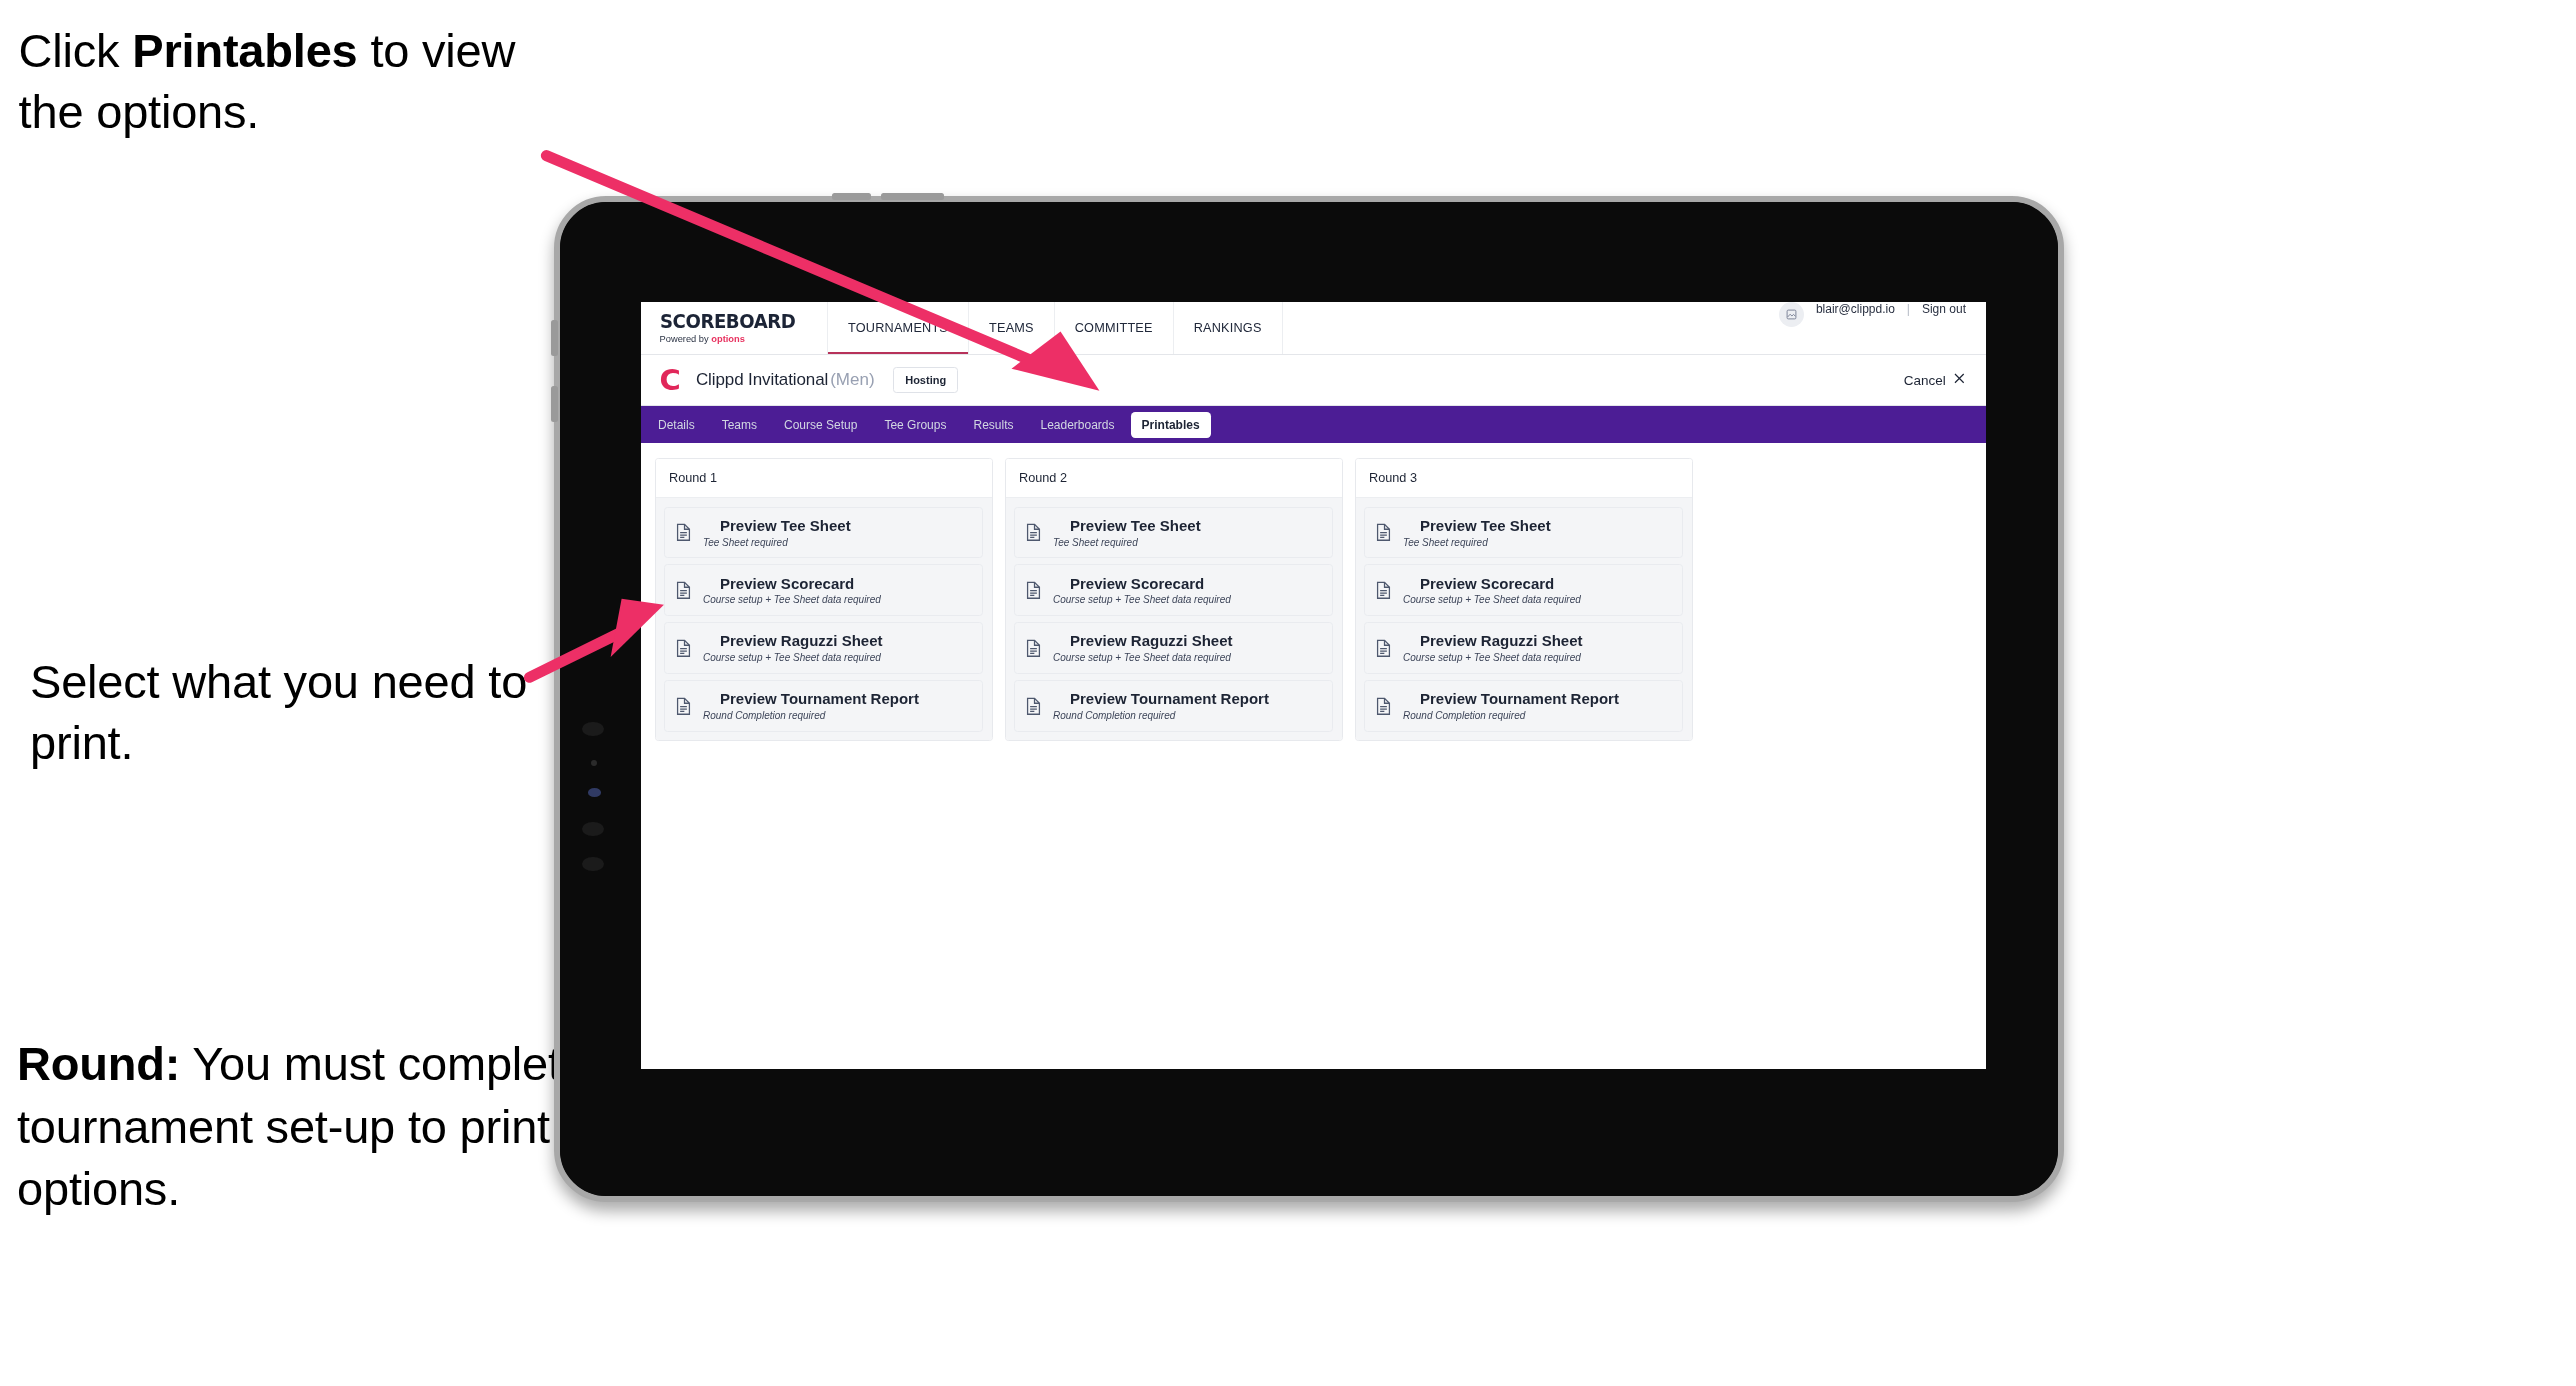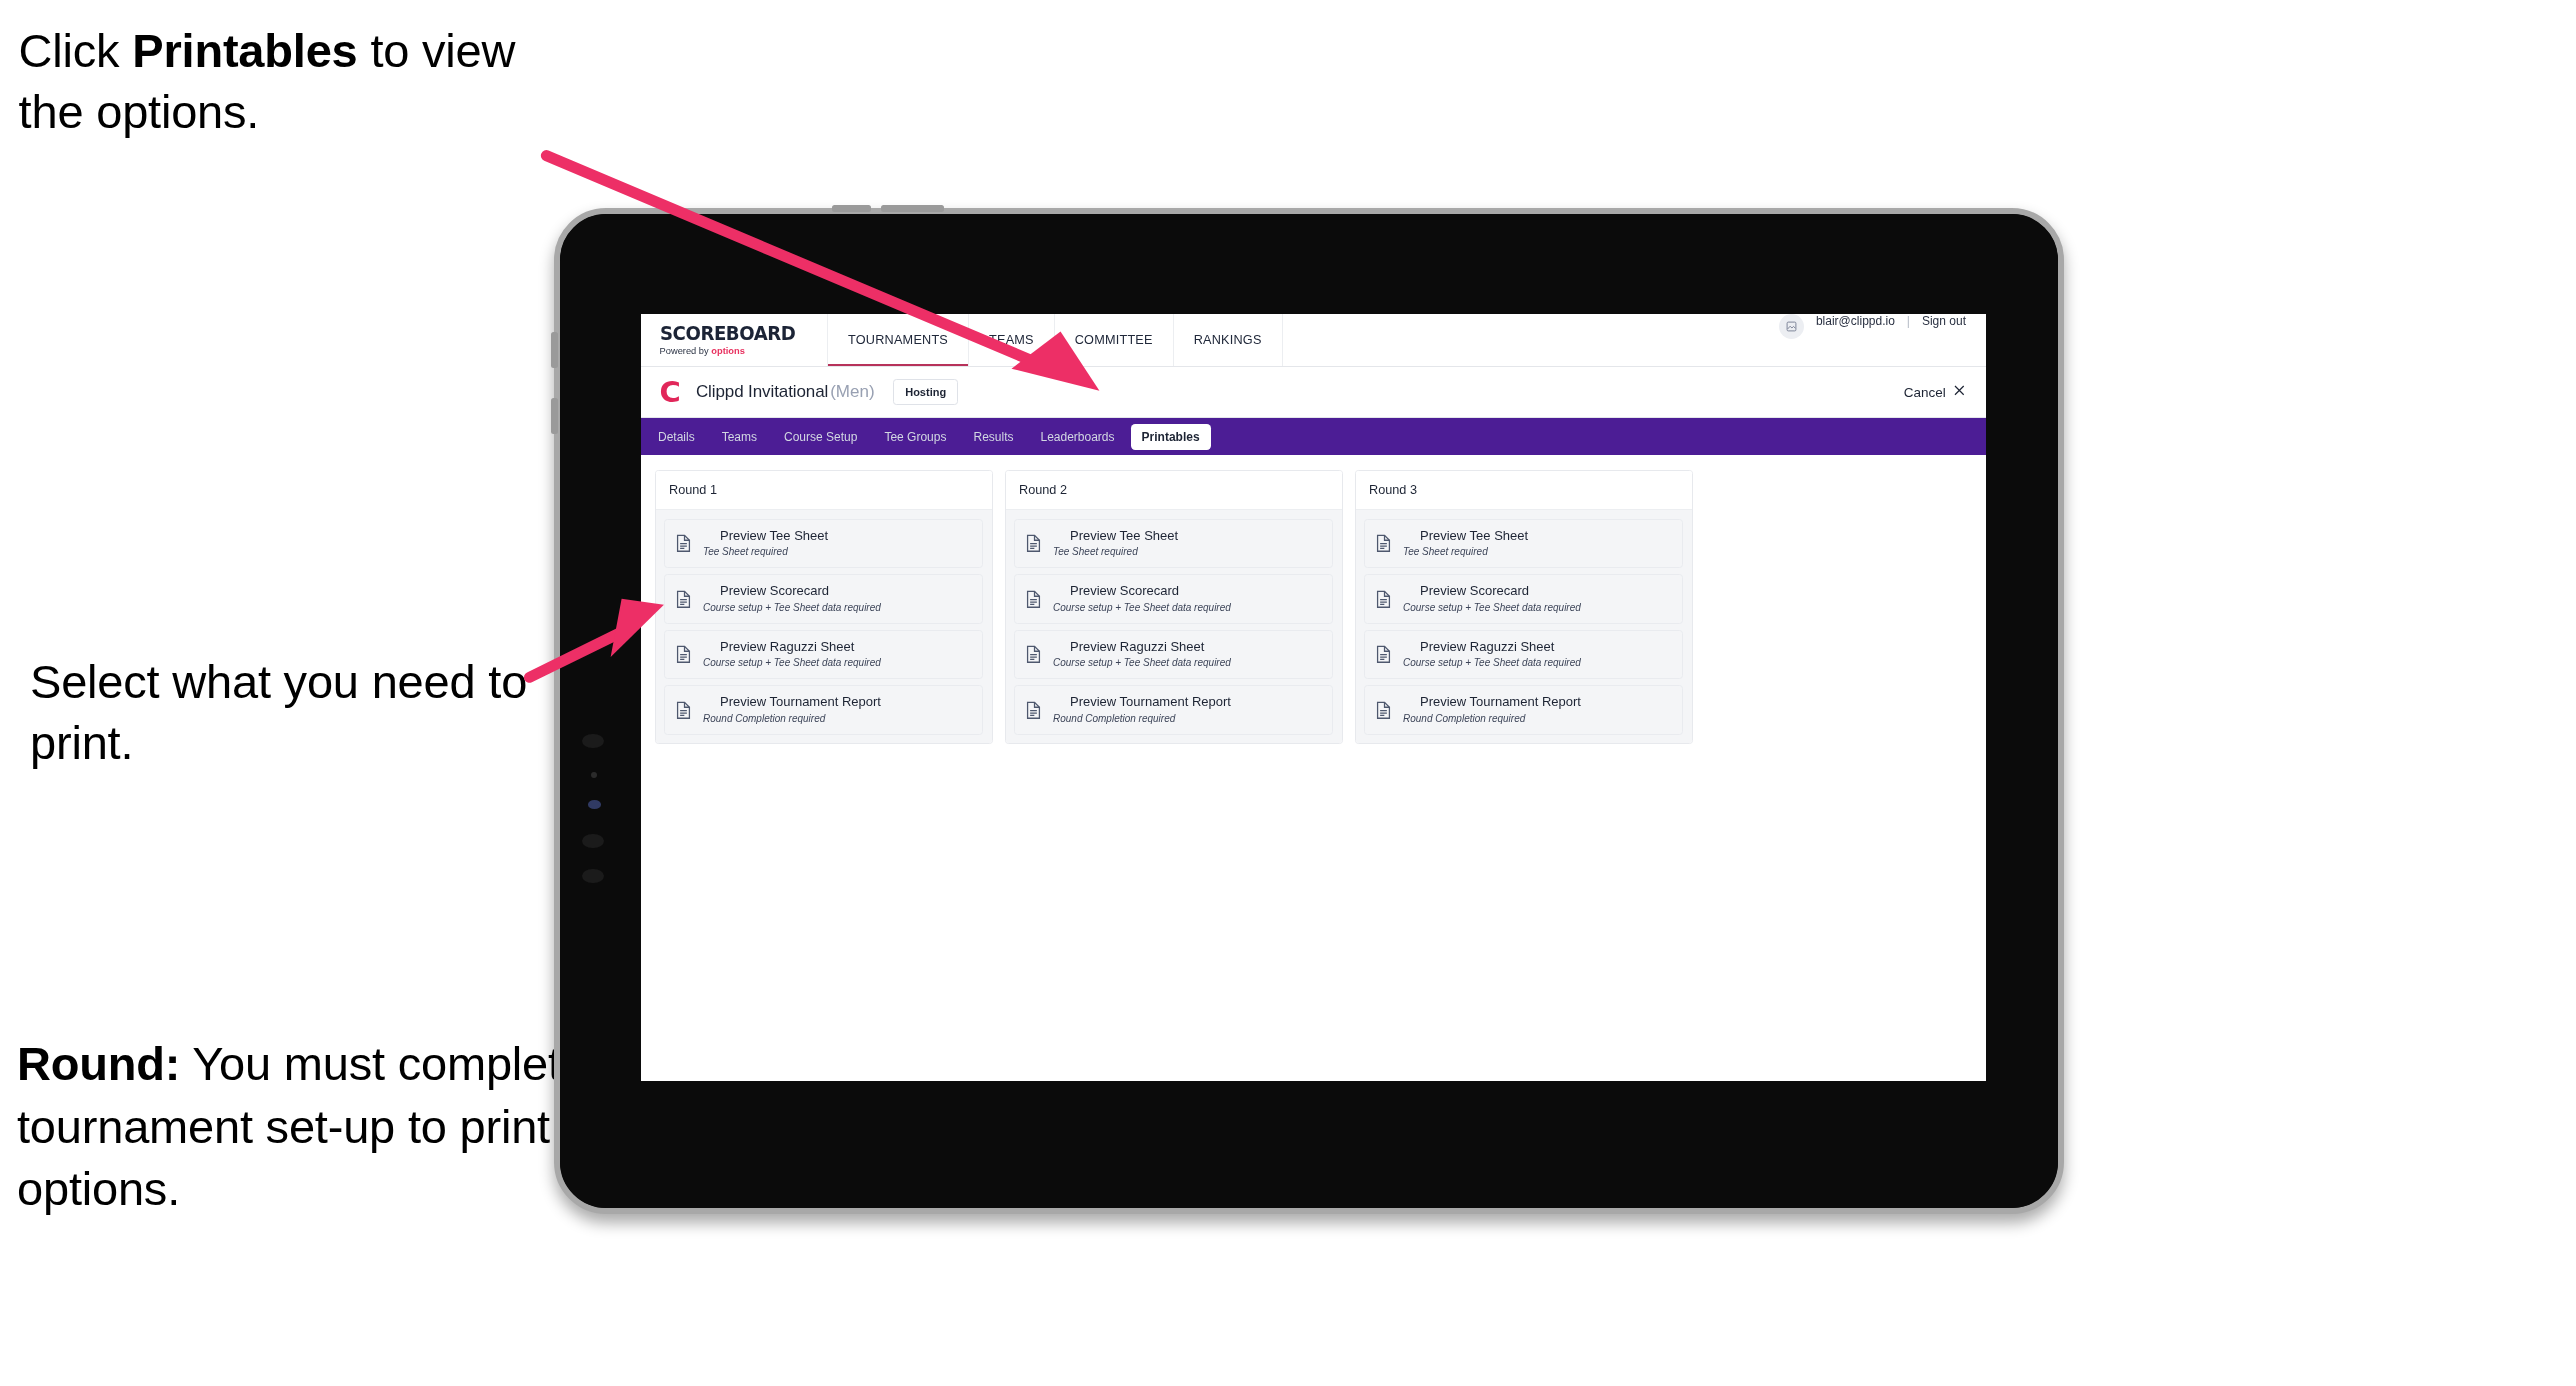--- a/index.html
+++ b/index.html
@@ -56,21 +56,21 @@
     left: 0; top: 0;
     width: 2576px;
     height: 1386px;
     pointer-events: none;
   }
 
   
   .tablet {
     position: absolute;
     left: 554px;
-    top: 208px;
+    top: 196px;
     width: 1510px;
     height: 1006px;
     background: #0b0b0b;
     border-radius: 52px;
     border: 6px solid #a8a8a8;
     box-shadow: 0 8.5px 15px rgba(0,0,0,0.33);
   }
   .tablet-inner {
     position: absolute;
     inset: 0;
@@ -315,22 +315,22 @@
   }
   .print-row:last-child { margin-bottom: 0; }
   .doc-icon {
     flex: 0 0 auto;
     width: 17px;
     height: 18.6px;
     color: #4e586e;
   }
   .print-text { display: flex; flex-direction: column; gap: 2.5px; min-width: 0; }
   .print-title {
-    font-size: 13px;
-    font-weight: 400;
+    font-size: 15px;
+    font-weight: 700;
     color: #1d2434;
     line-height: 1.15;
     white-space: nowrap;
     padding-left: 17px;
   }
   .print-req {
     font-size: 10px;
     font-style: italic;
     color: #3c4458;
     line-height: 1.15;

